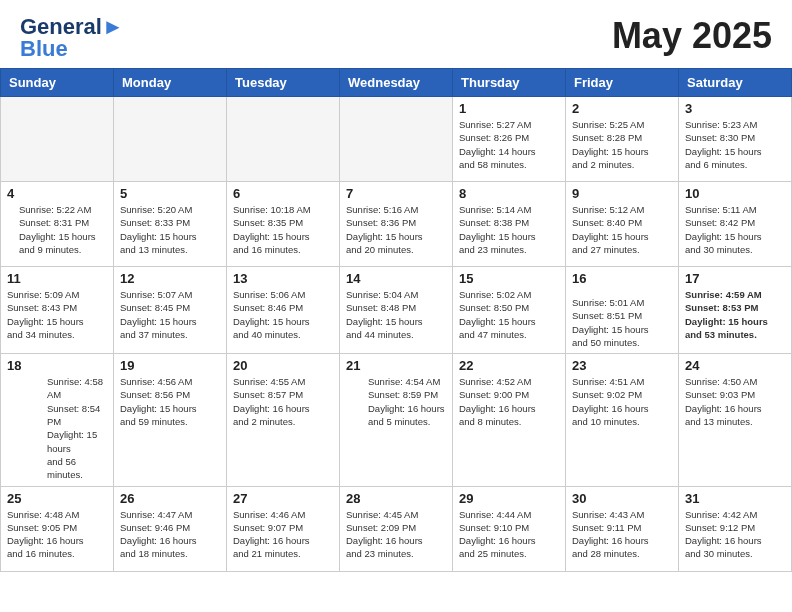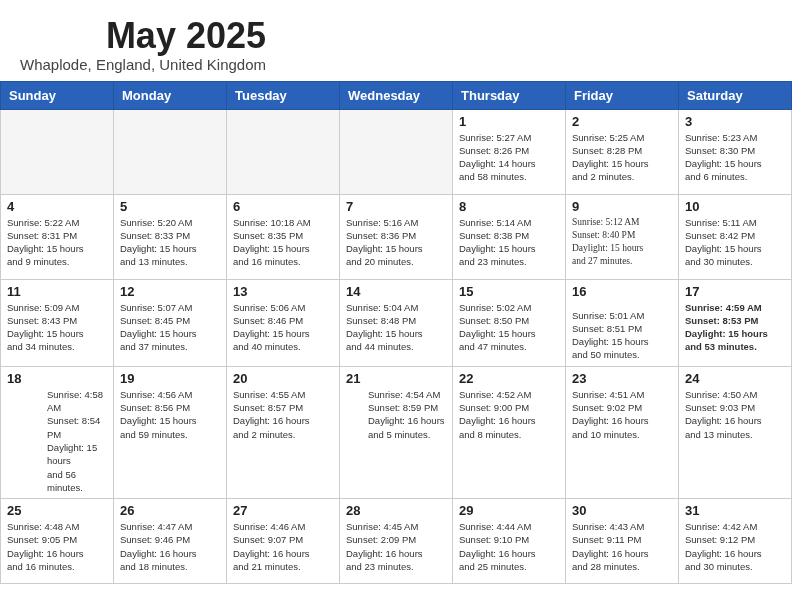--- a/index.html
+++ b/index.html
@@ -82,23 +82,27 @@
       line-height: 1.4;
     }
     .week-row td {
       height: 85px;
     }
   </style>
 </head>
 <body>
 
 <div class="header">
+  <div class="logo">
+    <div class="logo-text">
+      General<span style="color:#3a7bd5;">►</span><br><span style="color:#3a7bd5;">Blue</span>
+    </div>
+  </div>
   <div class="title-block">
     <div class="calendar-title">May 2025</div>
-    <div class="calendar-subtitle">Whaplode, England, United Kingdom</div>
   </div>
 </div>
 
 <table class="calendar-table">
   <thead>
     <tr>
     <th>Sunday</th>
         <th>Monday</th>
         <th>Tuesday</th>
         <th>Wednesday</th>
@@ -131,21 +135,21 @@
           <span class="day-number">3</span>
           <div class="day-info" style="white-space: pre-line;">Sunrise: 5:23 AM
 Sunset: 8:30 PM
 Daylight: 15 hours
 and 6 minutes.</div>
         </td>
       </tr>
       <tr class="week-row">
         <td>
           <span class="day-number">4</span>
-          <div class="day-info" style="white-space: pre-line;">Sunrise: 5:22 AM
+          <div class="day-info" style="white-space: pre-line; margin-left: 12px;">Sunrise: 5:22 AM
 Sunset: 8:31 PM
 Daylight: 15 hours
 and 9 minutes.</div>
         </td>
         <td>
           <span class="day-number">5</span>
           <div class="day-info" style="white-space: pre-line;">Sunrise: 5:20 AM
 Sunset: 8:33 PM
 Daylight: 15 hours
 and 13 minutes.</div>
@@ -166,21 +170,21 @@
         </td>
         <td>
           <span class="day-number">8</span>
           <div class="day-info" style="white-space: pre-line;">Sunrise: 5:14 AM
 Sunset: 8:38 PM
 Daylight: 15 hours
 and 23 minutes.</div>
         </td>
         <td>
           <span class="day-number">9</span>
-          <div class="day-info" style="white-space: pre-line; font-family: Liberation Serif, serif;">Sunrise: 5:12 AM
+          <div class="day-info" style="white-space: pre-line;">Sunrise: 5:12 AM
 Sunset: 8:40 PM
 Daylight: 15 hours
 and 27 minutes.</div>
         </td>
         <td>
           <span class="day-number">10</span>
           <div class="day-info" style="white-space: pre-line;">Sunrise: 5:11 AM
 Sunset: 8:42 PM
 Daylight: 15 hours
 and 30 minutes.</div>

